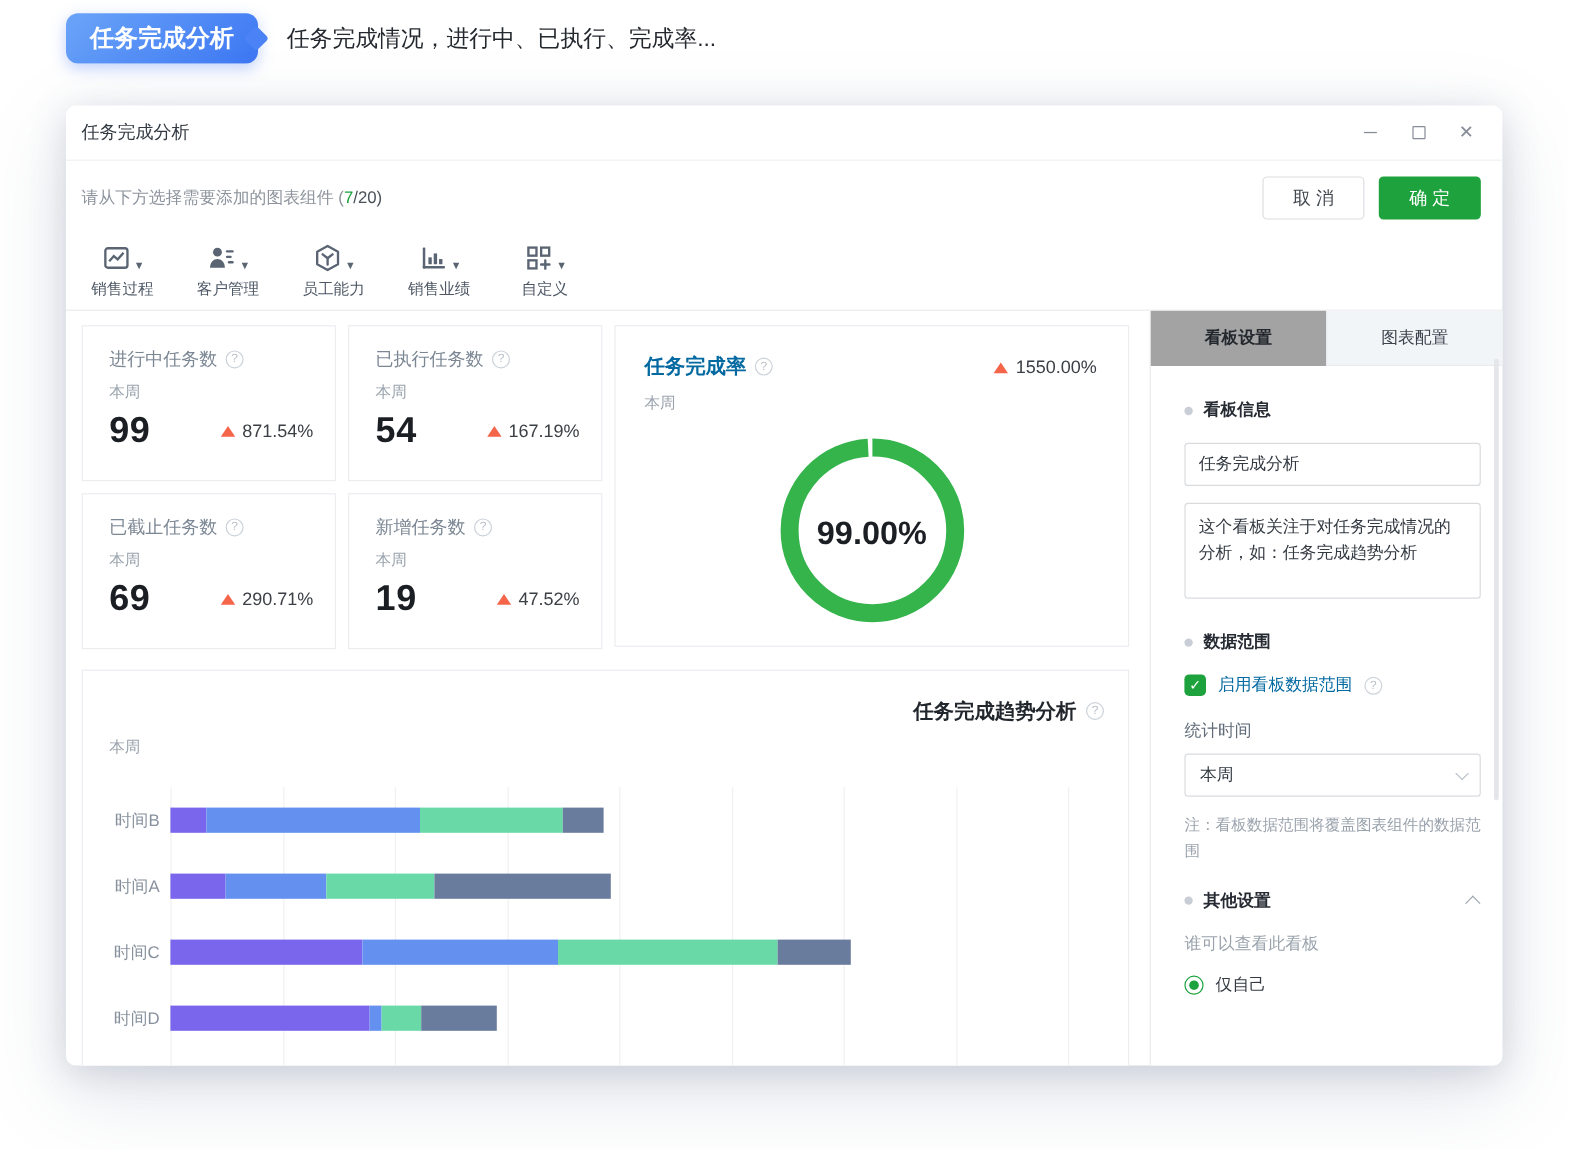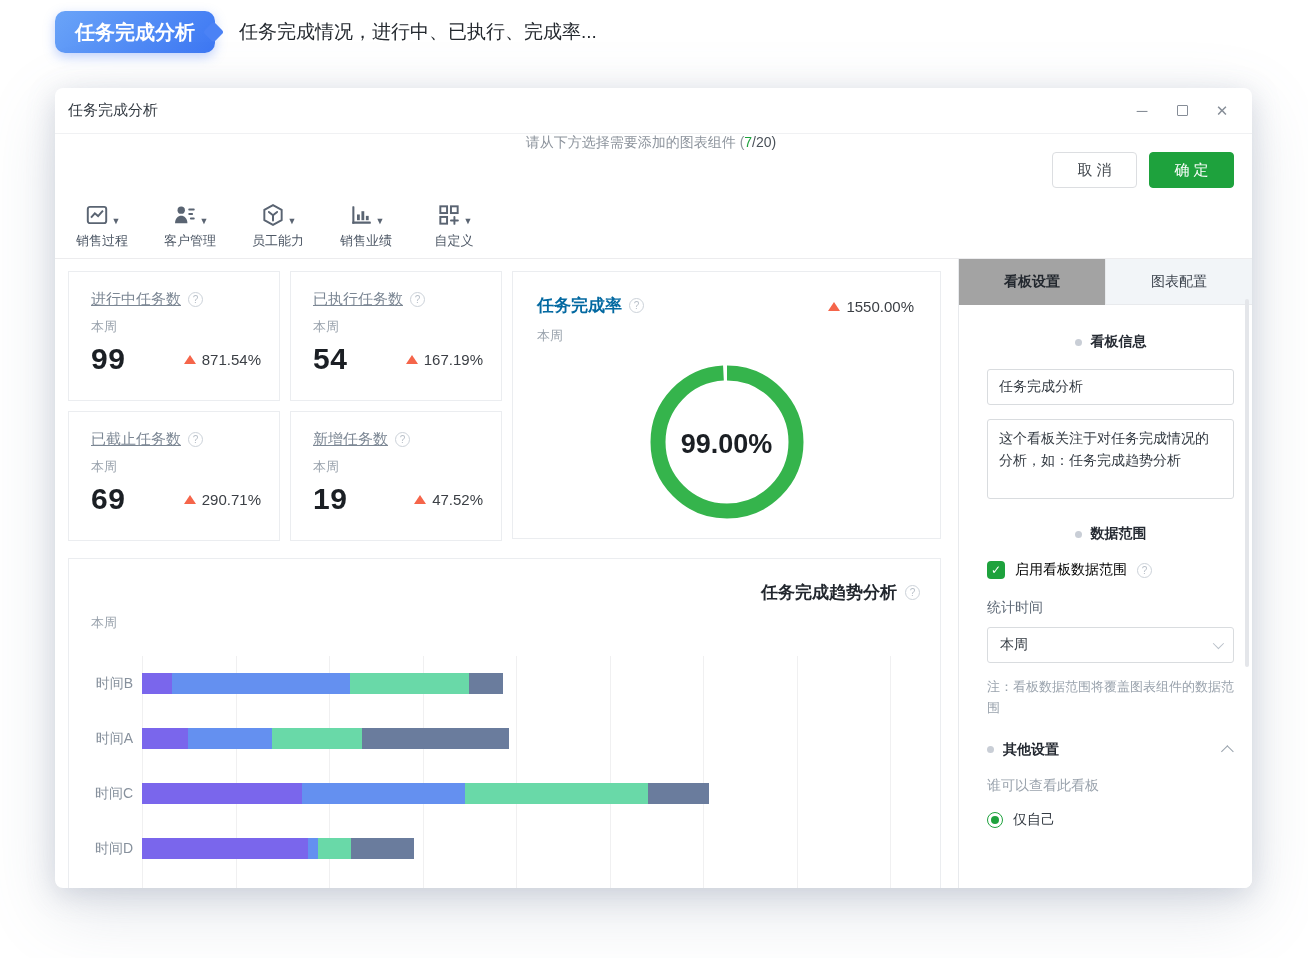--- a/index.html
+++ b/index.html
@@ -19,21 +19,21 @@
   .window { position:absolute; left:55px; top:88px; width:1197px; height:800px; background:#fff;
             border-radius:8px; overflow:hidden;
             box-shadow:0 6px 28px rgba(110,125,150,.25), 0 22px 70px rgba(110,125,150,.20); }
 
   .titlebar { height:46px; display:flex; align-items:center; padding:0 22px 0 13px; border-bottom:1px solid #f0f1f3; }
   .titlebar-title { font-size:15px; color:#333a42; }
   .win-controls { margin-left:auto; display:flex; align-items:center; gap:24px; }
   .win-btn { color:#868d97; font-size:15px; line-height:1; cursor:default; display:flex; align-items:center; justify-content:center; width:16px; height:16px; }
   .maxi-box { width:11px; height:11px; border:1.6px solid #868d97; border-radius:1px; }
 
-  .subheader { height:62px; display:flex; align-items:center; padding:0 18px 0 13px;flex-direction:column; }
+  .subheader { height:62px; display:flex; align-items:center; padding:0 18px 0 13px; }
   .instruction { font-size:14px; color:#8d949d; }
   .count-green { color:#1ea23d; }
   .count-rest { color:#4a5159; }
   .action-btns { margin-left:auto; display:flex; gap:12px; }
   .btn { height:36px; min-width:85px; border-radius:4px; font-size:15px; display:flex; align-items:center; justify-content:center; cursor:pointer; }
   .btn-cancel { background:#fff; border:1px solid #dcdee1; color:#43494f; }
   .btn-confirm { background:#1ea23d; border:1px solid #1ea23d; color:#fff; }
 
   .toolbar { height:62px; display:flex; align-items:flex-start; padding:2px 0 0 17px; gap:28px; }
   .tool-item { width:60px; display:flex; flex-direction:column; align-items:center; cursor:pointer; }
@@ -43,21 +43,21 @@
   .tool-label { margin-top:4px; font-size:13px; color:#4e5866; white-space:nowrap; }
 
   .content { display:flex; height:630px; border-top:1px solid #ececee; }
   .main { width:903px; padding:12px 17px 0 13px; }
 
   .cards-area { display:flex; gap:10px; }
   .small-cards { display:grid; grid-template-columns:212px 212px; grid-auto-rows:130px; gap:10px; width:434px; }
   .card { background:#fff; border:1px solid #ebedf0; }
   .stat-card { padding:18px 16px 0 22px; cursor:pointer; }
   .stat-title-row { display:flex; align-items:center; gap:7px; }
-  .stat-title { font-size:15px; color:#7c8794;text-decoration:underline; }
+  .stat-title { font-size:15px; color:#7c8794; }
   .help-icon { width:15px; height:15px; border:1px solid #ccd2d9; border-radius:50%; color:#b8bfc8; font-size:10px;
                display:inline-flex; align-items:center; justify-content:center; flex:none; cursor:pointer; }
   .stat-period { margin-top:9px; font-size:13px; color:#9aa3ad; }
   .stat-value-row { margin-top:6px; display:flex; align-items:center; }
   .stat-value { font-size:30px; font-weight:bold; color:#1b1f24; letter-spacing:.5px; }
   .delta { display:flex; align-items:center; gap:6px; margin-left:auto; padding-right:2px; }
   .tri-up { width:0; height:0; border-left:6px solid transparent; border-right:6px solid transparent; border-bottom:9px solid #f5654a; }
   .delta-text { font-size:15px; color:#3c4046; }
 
   .gauge-card { width:429px; height:268px; padding:22px 24px 0 24px; cursor:pointer; }
@@ -82,33 +82,33 @@
   .chart-track { flex:1; display:flex; height:21px; }
   .chart-seg { height:100%; }
 
   
   .panel { position:relative; width:294px; border-left:1px solid #e8eaed; background:#fff; }
   .panel-tabs { display:flex; height:46px; }
   .panel-tab { flex:1; display:flex; align-items:center; justify-content:center; font-size:14px; cursor:pointer; }
   .panel-tab.active { background:#a3a3a3; font-weight:bold; color:#23282f; }
   .panel-tab.inactive { background:#f2f5f8; color:#3c434d; border-left:1px solid #e8eaed; border-bottom:1px solid #e8eaed; }
   .panel-body { padding:28px 18px 0 28px; }
-  .section-head { display:flex; align-items:center; gap:9px; margin-bottom:18px;justify-content:center; }
+  .section-head { display:flex; align-items:center; gap:9px; margin-bottom:18px; }
   .section-dot { width:7px; height:7px; border-radius:50%; background:#c9ced6; flex:none; }
   .section-title { font-size:14px; font-weight:bold; color:#262b33; }
   .chevron-up { margin-left:auto; width:9px; height:9px; border-left:1.6px solid #9aa3ad; border-top:1.6px solid #9aa3ad;
                 transform:rotate(45deg) translateY(3px); cursor:pointer; }
   .text-input { width:100%; height:36px; border:1px solid #d9dcdf; border-radius:3px; padding:0 11px;
                 font-size:14px; color:#333a42; font-family:inherit; margin-bottom:14px; outline:none; background:#fff; }
   .text-area { width:100%; height:80px; border:1px solid #d9dcdf; border-radius:3px; padding:8px 11px;
                font-size:14px; line-height:1.55; color:#333a42; font-family:inherit; resize:none; outline:none; margin-bottom:22px; }
   .check-row { display:flex; align-items:center; gap:10px; margin-bottom:20px; cursor:pointer; }
   .checkbox { width:18px; height:18px; border-radius:4px; background:#1ea23d; color:#fff; font-size:12px; font-weight:bold;
               display:flex; align-items:center; justify-content:center; flex:none; }
-  .check-label { font-size:14px; color:#000000; }
+  .check-label { font-size:14px; color:#0369a1; }
   .field-label { font-size:14px; color:#5f6a77; margin-bottom:10px; }
   .select { width:100%; height:36px; border:1px solid #d9dcdf; border-radius:3px; display:flex; align-items:center;
             padding:0 12px; font-size:14px; color:#333a42; cursor:pointer; margin-bottom:14px; background:#fff; }
   .select-chevron { margin-left:auto; width:8px; height:8px; border-right:1.5px solid #b9c0c9; border-bottom:1.5px solid #b9c0c9;
             transform:rotate(45deg) translateY(-2px); }
   .panel-note { font-size:13px; color:#9aa3ad; line-height:1.6; margin-bottom:22px; }
   .vis-label { font-size:14px; color:#9aa3ad; margin-bottom:16px; }
   .radio-row { display:flex; align-items:center; gap:10px; cursor:pointer; }
   .radio { width:16px; height:16px; border-radius:50%; border:1.5px solid #1ea23d; display:flex; align-items:center; justify-content:center; flex:none; background:#fff; }
   .radio-dot { width:8px; height:8px; border-radius:50%; background:#1ea23d; }

